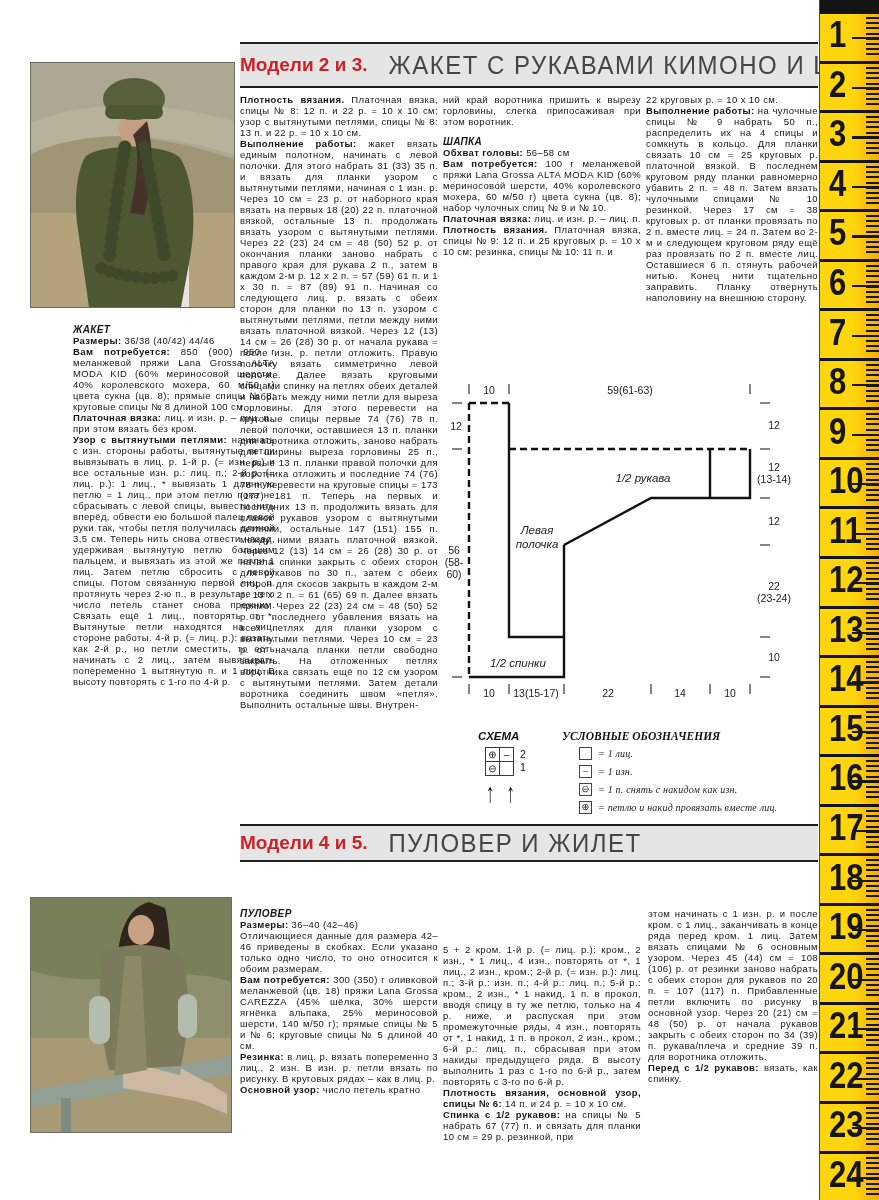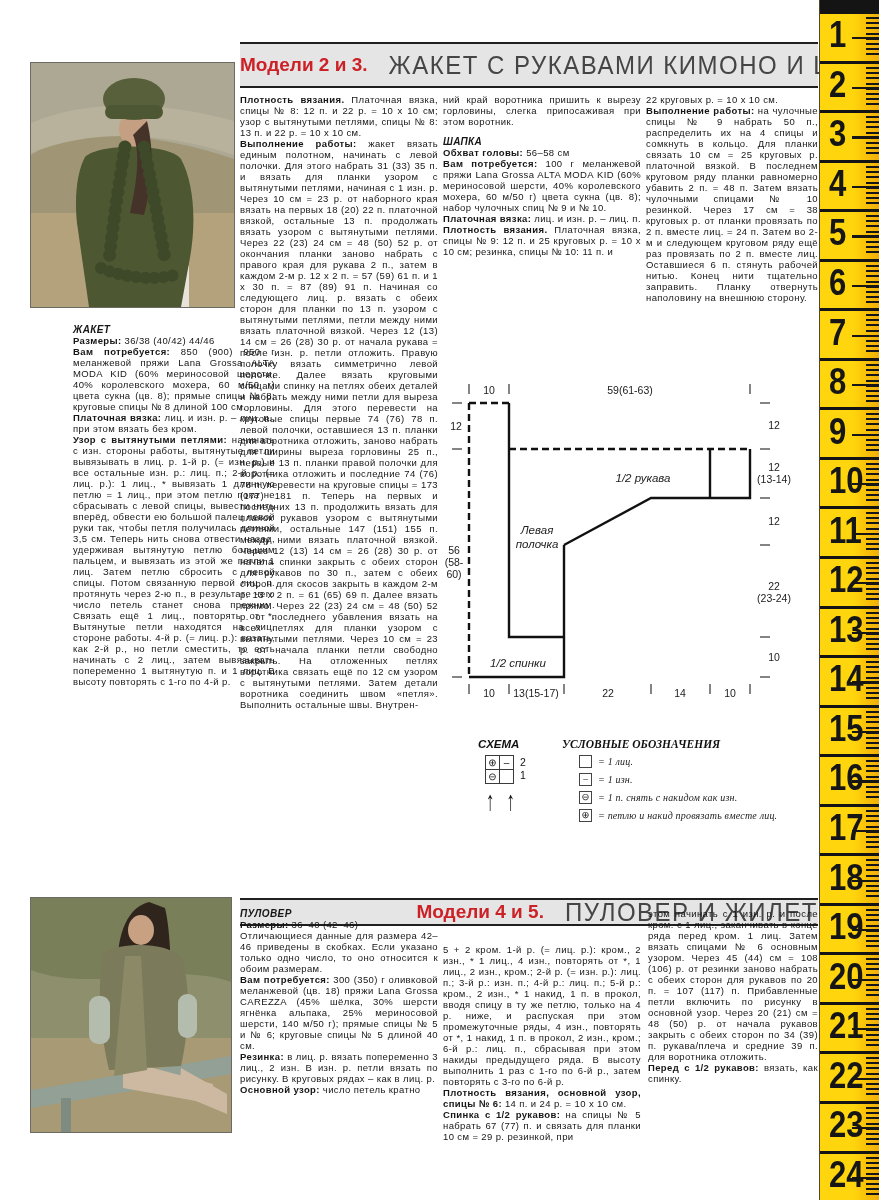--- a/index.html
+++ b/index.html
@@ -28,21 +28,21 @@
   .photo{position:absolute;border:1px solid #6b6b63;box-sizing:border-box;overflow:hidden;}
   .photo svg{display:block;}
 
   
   .diagram{position:absolute;left:438px;top:378px;width:354px;height:342px;}
   .diagram text{font-size:10.5px;fill:#1a1a1a;}
   .diagram text.lbl{font-size:11.5px;font-style:italic;fill:#222;}
 
   
   .schema{position:absolute;left:478px;top:730px;width:100px;}
-  .schema-title,.legend-title{font-weight:bold;font-style:italic;font-size:11.5px;color:#111;margin-top:8px;}
+  .schema-title,.legend-title{font-weight:bold;font-style:italic;font-size:11.5px;color:#111;}
   .sgrid-wrap{display:flex;align-items:flex-start;margin-top:6px;margin-left:8px;}
   .sgrid{display:grid;grid-template-columns:14px 14px;}
   .scell{width:13px;height:13px;border:1px solid #3a3a3a;font-size:10px;line-height:13px;
          text-align:center;color:#222;margin:-1px 0 0 -1px;background:#fff;}
   .srows{margin-left:6px;font-size:10.5px;line-height:13px;color:#111;}
   .sarrows{margin-left:8px;margin-top:2px;display:flex;gap:12px;}
   .sarrow{font-size:17px;font-weight:bold;transform:scaleY(1.6);transform-origin:top center;color:#111;}
 
   
   .legend{position:absolute;left:562px;top:730px;width:228px;font-family:Liberation Serif, serif;}
@@ -216,21 +216,21 @@
     <div class="legend-item">
       <span class="lsym">⊖</span>
       <span class="llabel">= 1 п. снять с накидом как изн.</span>
     </div>
     <div class="legend-item">
       <span class="lsym">⊕</span>
       <span class="llabel">= петлю и накид провязать вместе лиц.</span>
     </div>
   </div>
 
-  <div class="sec-header" style="top:898px;height:28px;box-sizing:border-box;justify-content:flex-end;">
+  <div class="sec-header" style="top:824px;height:38px;box-sizing:border-box;">
     <span class="model-label">Модели 4 и 5.</span>
     <span class="sec-title">ПУЛОВЕР И ЖИЛЕТ</span>
   </div>
 
   <div class="photo" style="left:30px;top:897px;width:202px;height:236px;">
     <svg width="200" height="234" viewBox="0 0 200 234">
       <rect x="0" y="0" width="200" height="234" fill="#8d8f6d"></rect>
       <path d="M0,0 L200,0 L200,84 C140,62 62,96 0,72 Z" fill="#798059"></path>
       <rect x="0" y="140" width="200" height="94" fill="#a79a74"></rect>
       <path d="M0,192 L200,158 L200,176 L0,210 Z" fill="#93a096"></path>

